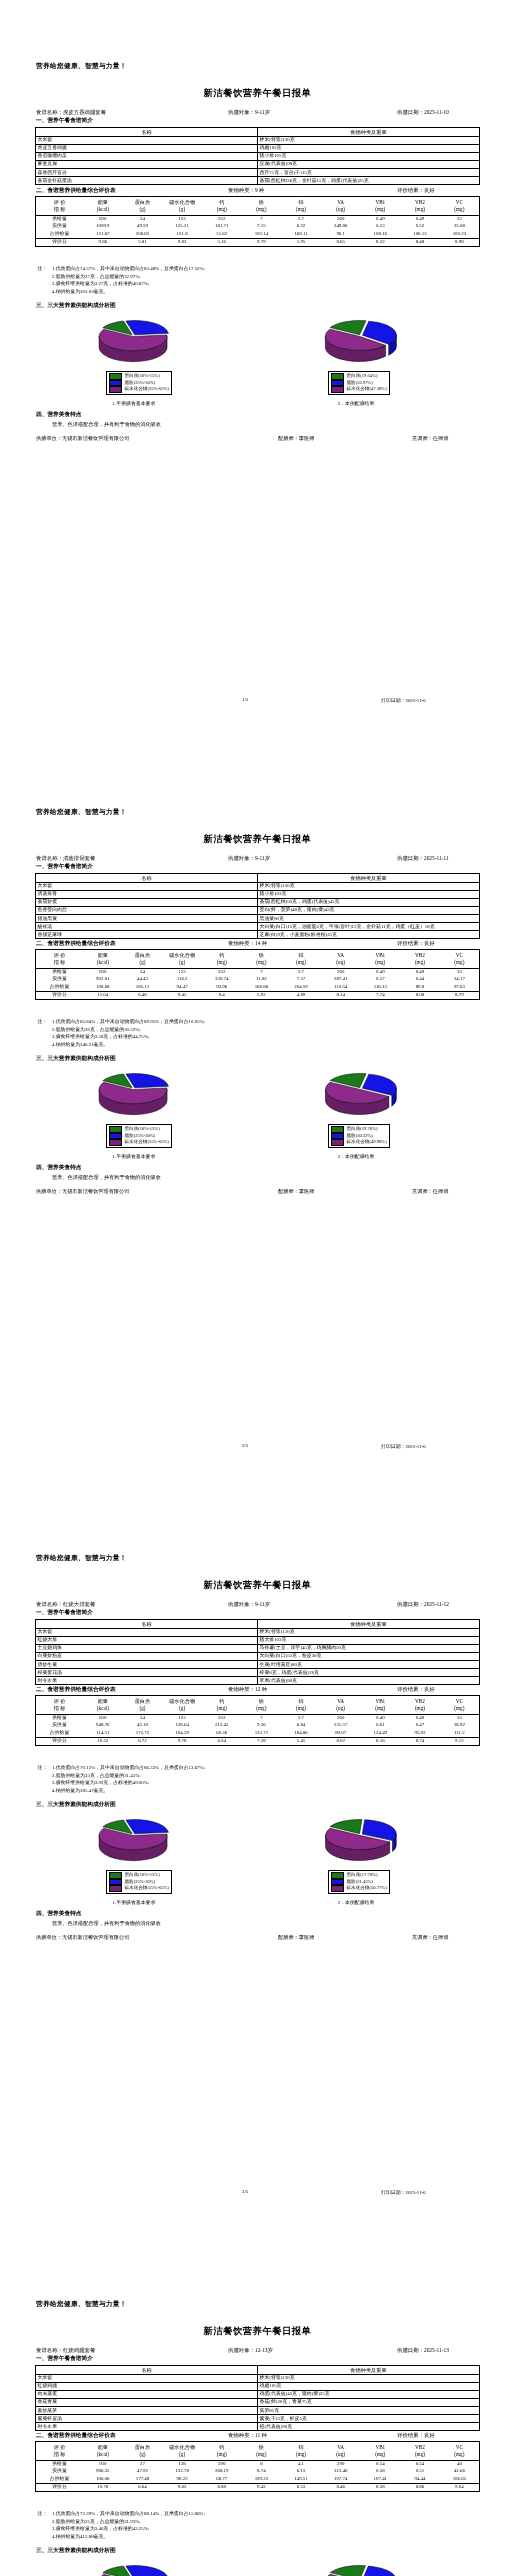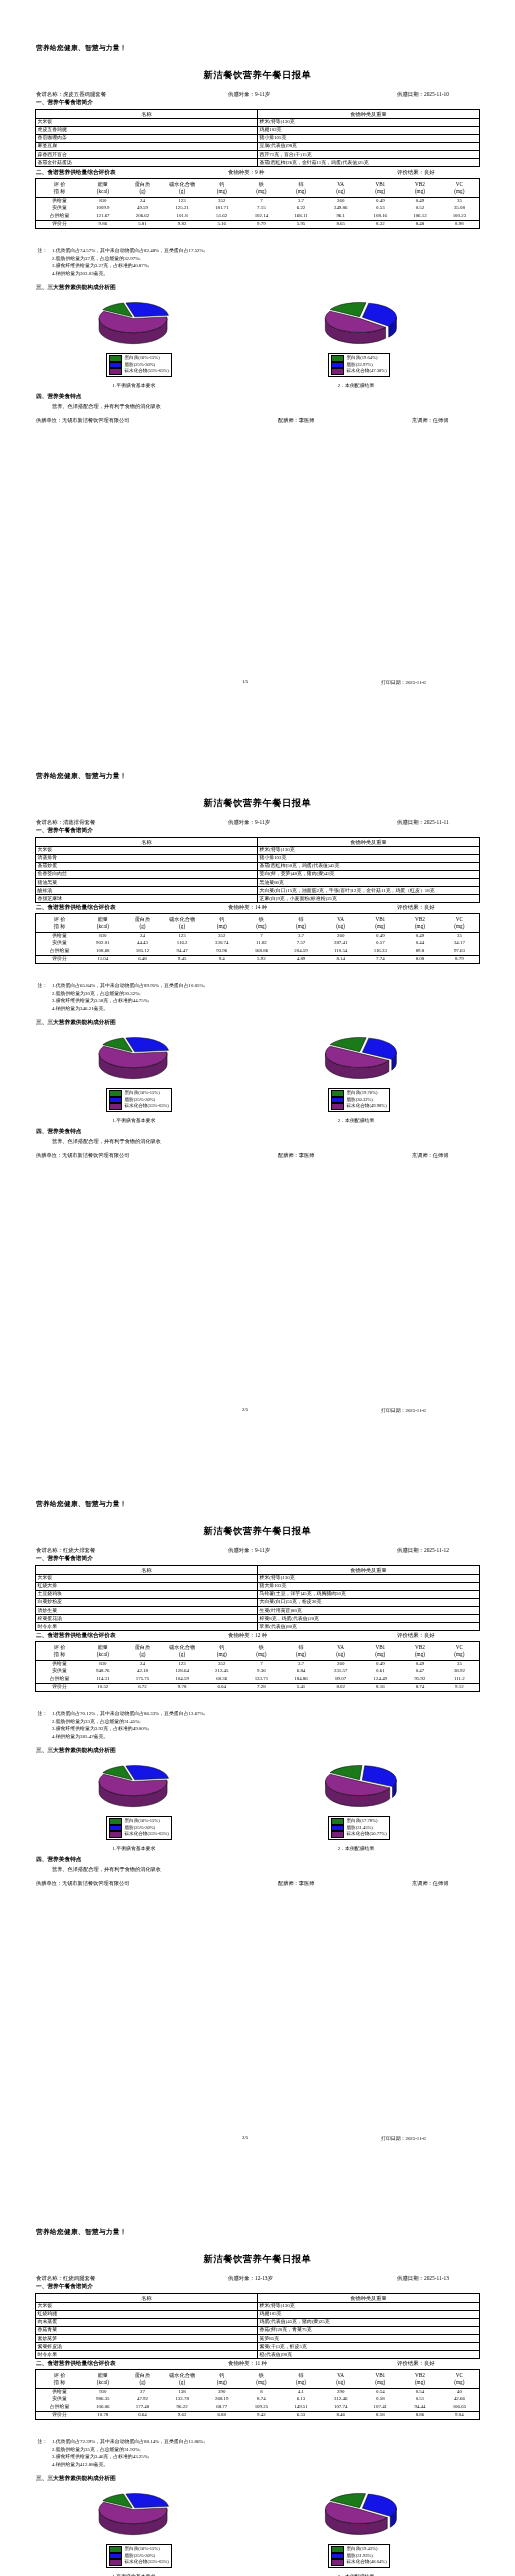--- a/index.html
+++ b/index.html
@@ -1,18 +1,18 @@
 <!DOCTYPE html>
 <html style="font-size:8.2px"><head>
 <meta charset="utf-8">
 <style>
   html,body{margin:0;padding:0;background:#ffffff;}
   body{font-family:"Liberation Serif","DejaVu Serif",serif;color:#000;}
   #root{width:515px;margin:0 auto;}
-  .page{width:515px;height:728px;position:relative;box-sizing:border-box;}
+  .page{width:515px;height:728px;position:relative;box-sizing:border-box;margin-top:18px;}
   .slogan{position:absolute;left:36px;top:44px;font-size:6.7px;font-weight:bold;letter-spacing:0.3px;}
   .maintitle{position:absolute;left:0;right:0;top:69px;text-align:center;font-size:9.3px;font-weight:bold;letter-spacing:0.5px;}
   .metarow{position:absolute;left:0;right:0;top:91px;height:8.2px;font-size:5.4px;}
   .metarow .m1{position:absolute;left:36px;}
   .metarow .m2{position:absolute;left:228px;}
   .metarow .m3{position:absolute;left:397px;}
   .sec{position:absolute;font-size:5.7px;font-weight:bold;}
   .sec1{left:36px;}
   .tbl1{position:absolute;left:35px;width:445px;border-collapse:collapse;table-layout:fixed;}
   .tbl1 td,.tbl1 th{border:0.5px solid #000;font-size:4.9px;padding:0.5px 1.5px;line-height:1.25;font-weight:normal;}

